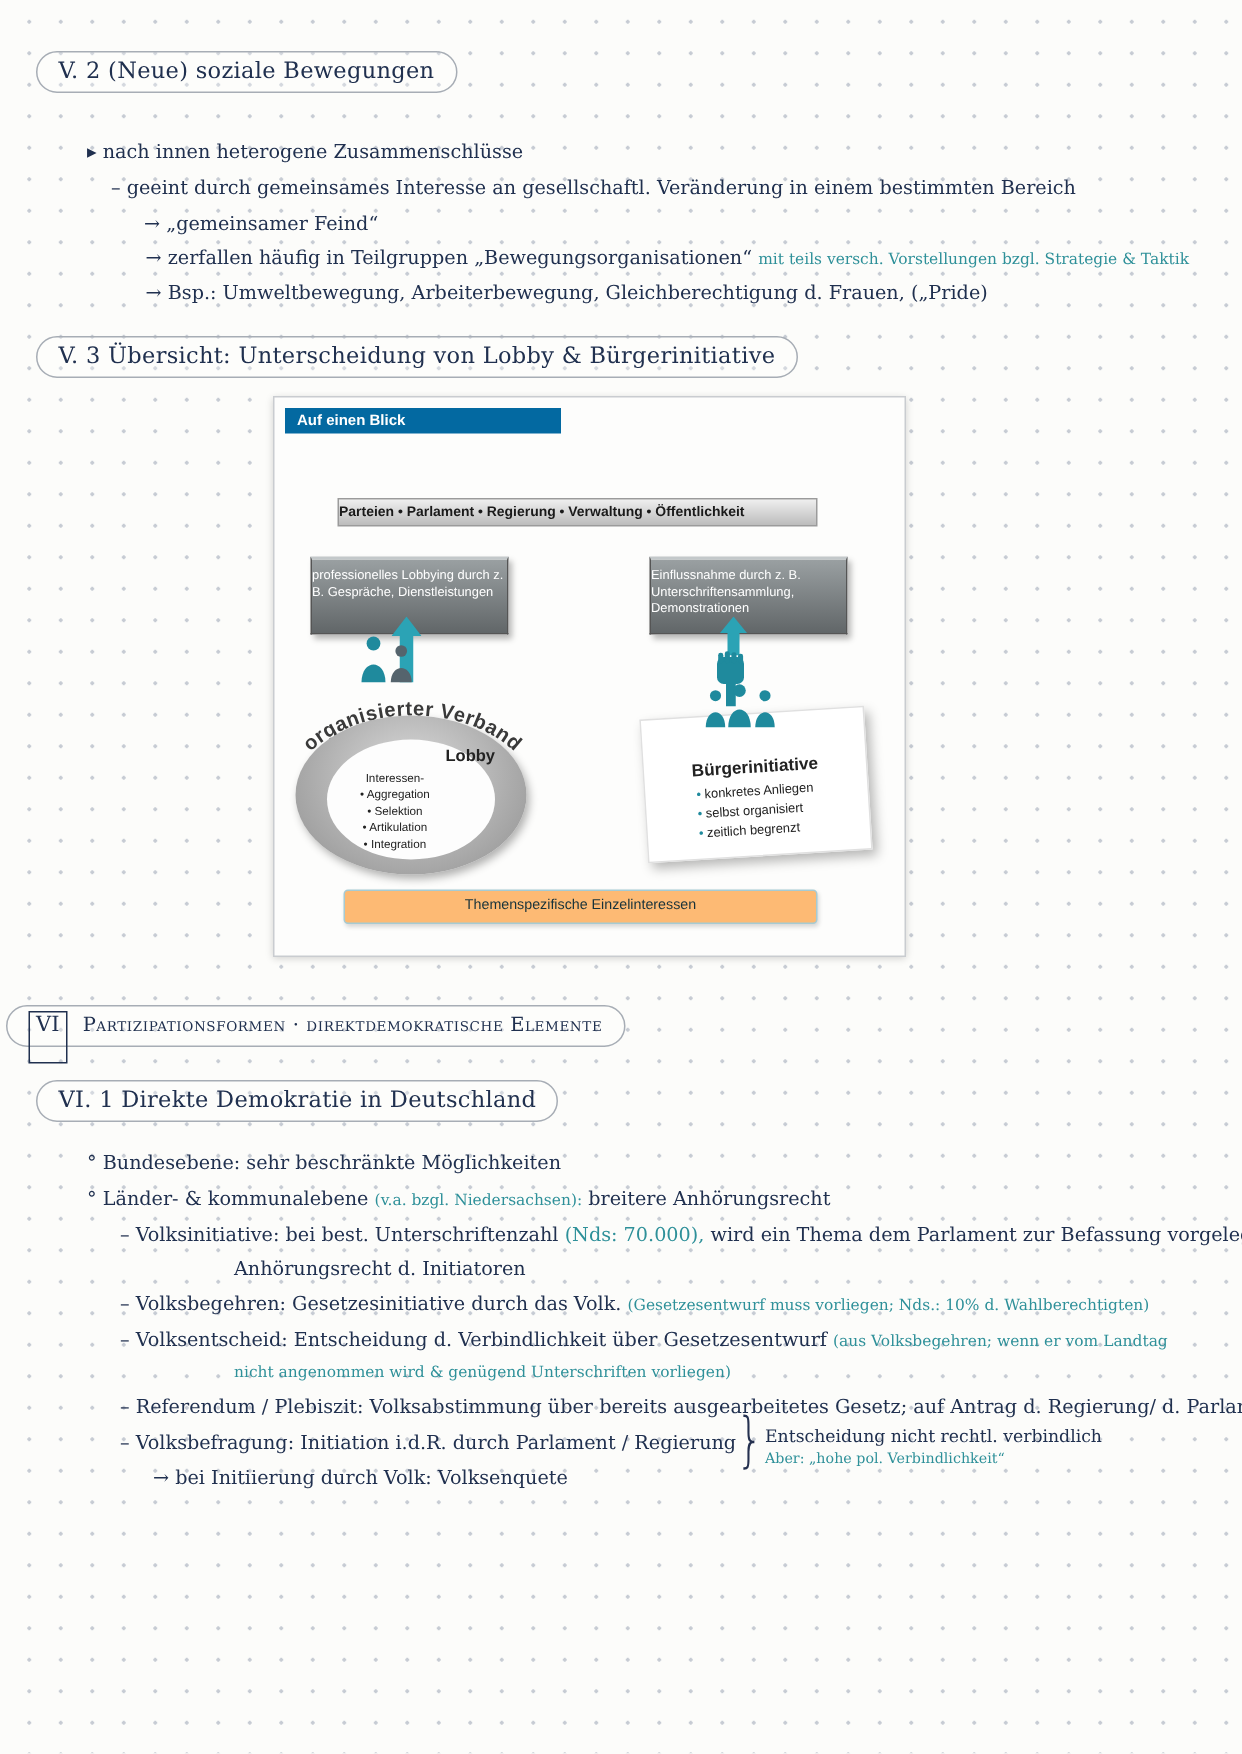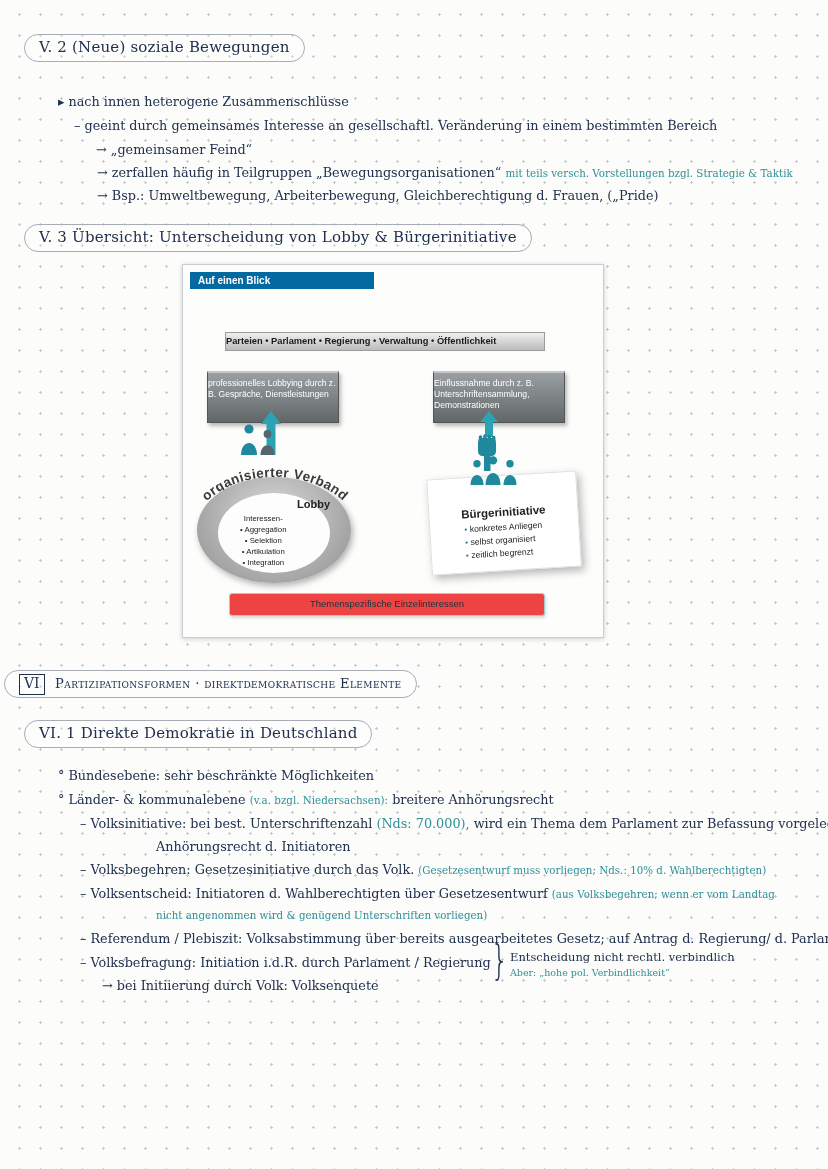--- a/index.html
+++ b/index.html
@@ -44,26 +44,26 @@
     box-shadow:2px 3px 6px rgba(0,0,0,.3)}
   .dg-ellipse-inner{left:35px;top:228px;width:112px;height:80px;border-radius:50%;background:#fdfdfd}
   .dg-lobby-title{left:35px;top:233px;width:112px;text-align:right;font-size:11px;font-weight:bold}
   .dg-lobby-list{left:57px;top:248px;font-size:7.8px;line-height:11px;text-align:center}
   .bullet::before{content:"• ";}
   .dg-card{left:246px;top:210px;width:148px;height:94px;background:#fff;border:1px solid #e0e0e0;
     box-shadow:3px 4px 8px rgba(0,0,0,.28);transform:rotate(-3.5deg)}
   .dg-card-title{font-size:11.5px;font-weight:bold;text-align:center;margin-top:30px}
   .dg-card-list{font-size:8.6px;margin:3px 0 0 34px;line-height:1.5}
   .dg-card-list .bullet::before{color:#1f8a9d}
-  .dg-bottombar{left:46px;top:328px;width:314px;height:21px;background:#ef4444;
+  .dg-bottombar{left:46px;top:328px;width:314px;height:21px;background:#fdba74;
     border:1px solid #a6cbd3;border-radius:3px;font-size:9.5px;color:#17323a;
     text-align:center;line-height:20px;box-shadow:1px 2px 3px rgba(0,0,0,.15)}
 
   
-  .vi-num{border:1.6px solid #20304f;padding:0 4px 3px;font-size:14px}
+  .vi-num{border:1.6px solid #20304f;padding:0 4px 17px;font-size:14px}
   .vi-text{font-variant:small-caps;font-size:13px;letter-spacing:.4px;margin-left:6px}
   .brace{font-family:"DejaVu Sans",sans-serif;font-size:40px;font-weight:200;color:#24304f;
     transform:scaleX(.7);display:inline-block;line-height:1}
 </style>
 </head>
 <body>
 
 <div class="paper"></div>
 
 <div class="abs oval hw hw-heading" style="left:24px;top:34px">V. 2  (Neue) soziale Bewegungen</div>
@@ -171,21 +171,21 @@
 <div class="abs hw hw-line" style="left:80px;top:816px">
   <span>– Volksinitiative: bei best. Unterschriftenzahl </span><span class="teal">(Nds: 70.000),</span><span> wird ein Thema dem Parlament zur Befassung vorgelegt,</span>
 </div>
 <div class="abs hw hw-line" style="left:156px;top:839px">Anhörungsrecht d. Initiatoren</div>
 
 <div class="abs hw hw-line" style="left:80px;top:862px">
   <span>– Volksbegehren: Gesetzesinitiative durch das Volk. </span><span class="teal hw-sm">(Gesetzesentwurf muss vorliegen; Nds.: 10% d. Wahlberechtigten)</span>
 </div>
 
 <div class="abs hw hw-line" style="left:80px;top:886px">
-  <span>– Volksentscheid: Initiatoren d. Wahlberechtigten über Gesetzesentwurf </span><span class="teal hw-sm">(aus Volksbegehren; wenn er vom Landtag</span>
+  <span>– Volksentscheid: Entscheidung d. Verbindlichkeit über Gesetzesentwurf </span><span class="teal hw-sm">(aus Volksbegehren; wenn er vom Landtag</span>
 </div>
 <div class="abs hw hw-sm teal" style="left:156px;top:909px">nicht angenommen wird &amp; genügend Unterschriften vorliegen)</div>
 
 <div class="abs hw hw-line" style="left:80px;top:931px">– Referendum / Plebiszit: Volksabstimmung über bereits ausgearbeitetes Gesetz; auf Antrag d. Regierung/ d. Parlaments</div>
 
 <div class="abs hw hw-line" style="left:80px;top:955px">– Volksbefragung: Initiation i.d.R. durch Parlament / Regierung</div>
 <span class="abs brace" style="left:487px;top:940px">}</span>
 <div class="abs hw" style="left:510px;top:950px;font-size:11.5px">Entscheidung nicht rechtl. verbindlich</div>
 <div class="abs hw teal" style="left:510px;top:967px;font-size:9.5px">Aber: „hohe pol. Verbindlichkeit“</div>
 <div class="abs hw hw-line" style="left:102px;top:978px">→ bei Initiierung durch Volk: Volksenquete</div>

